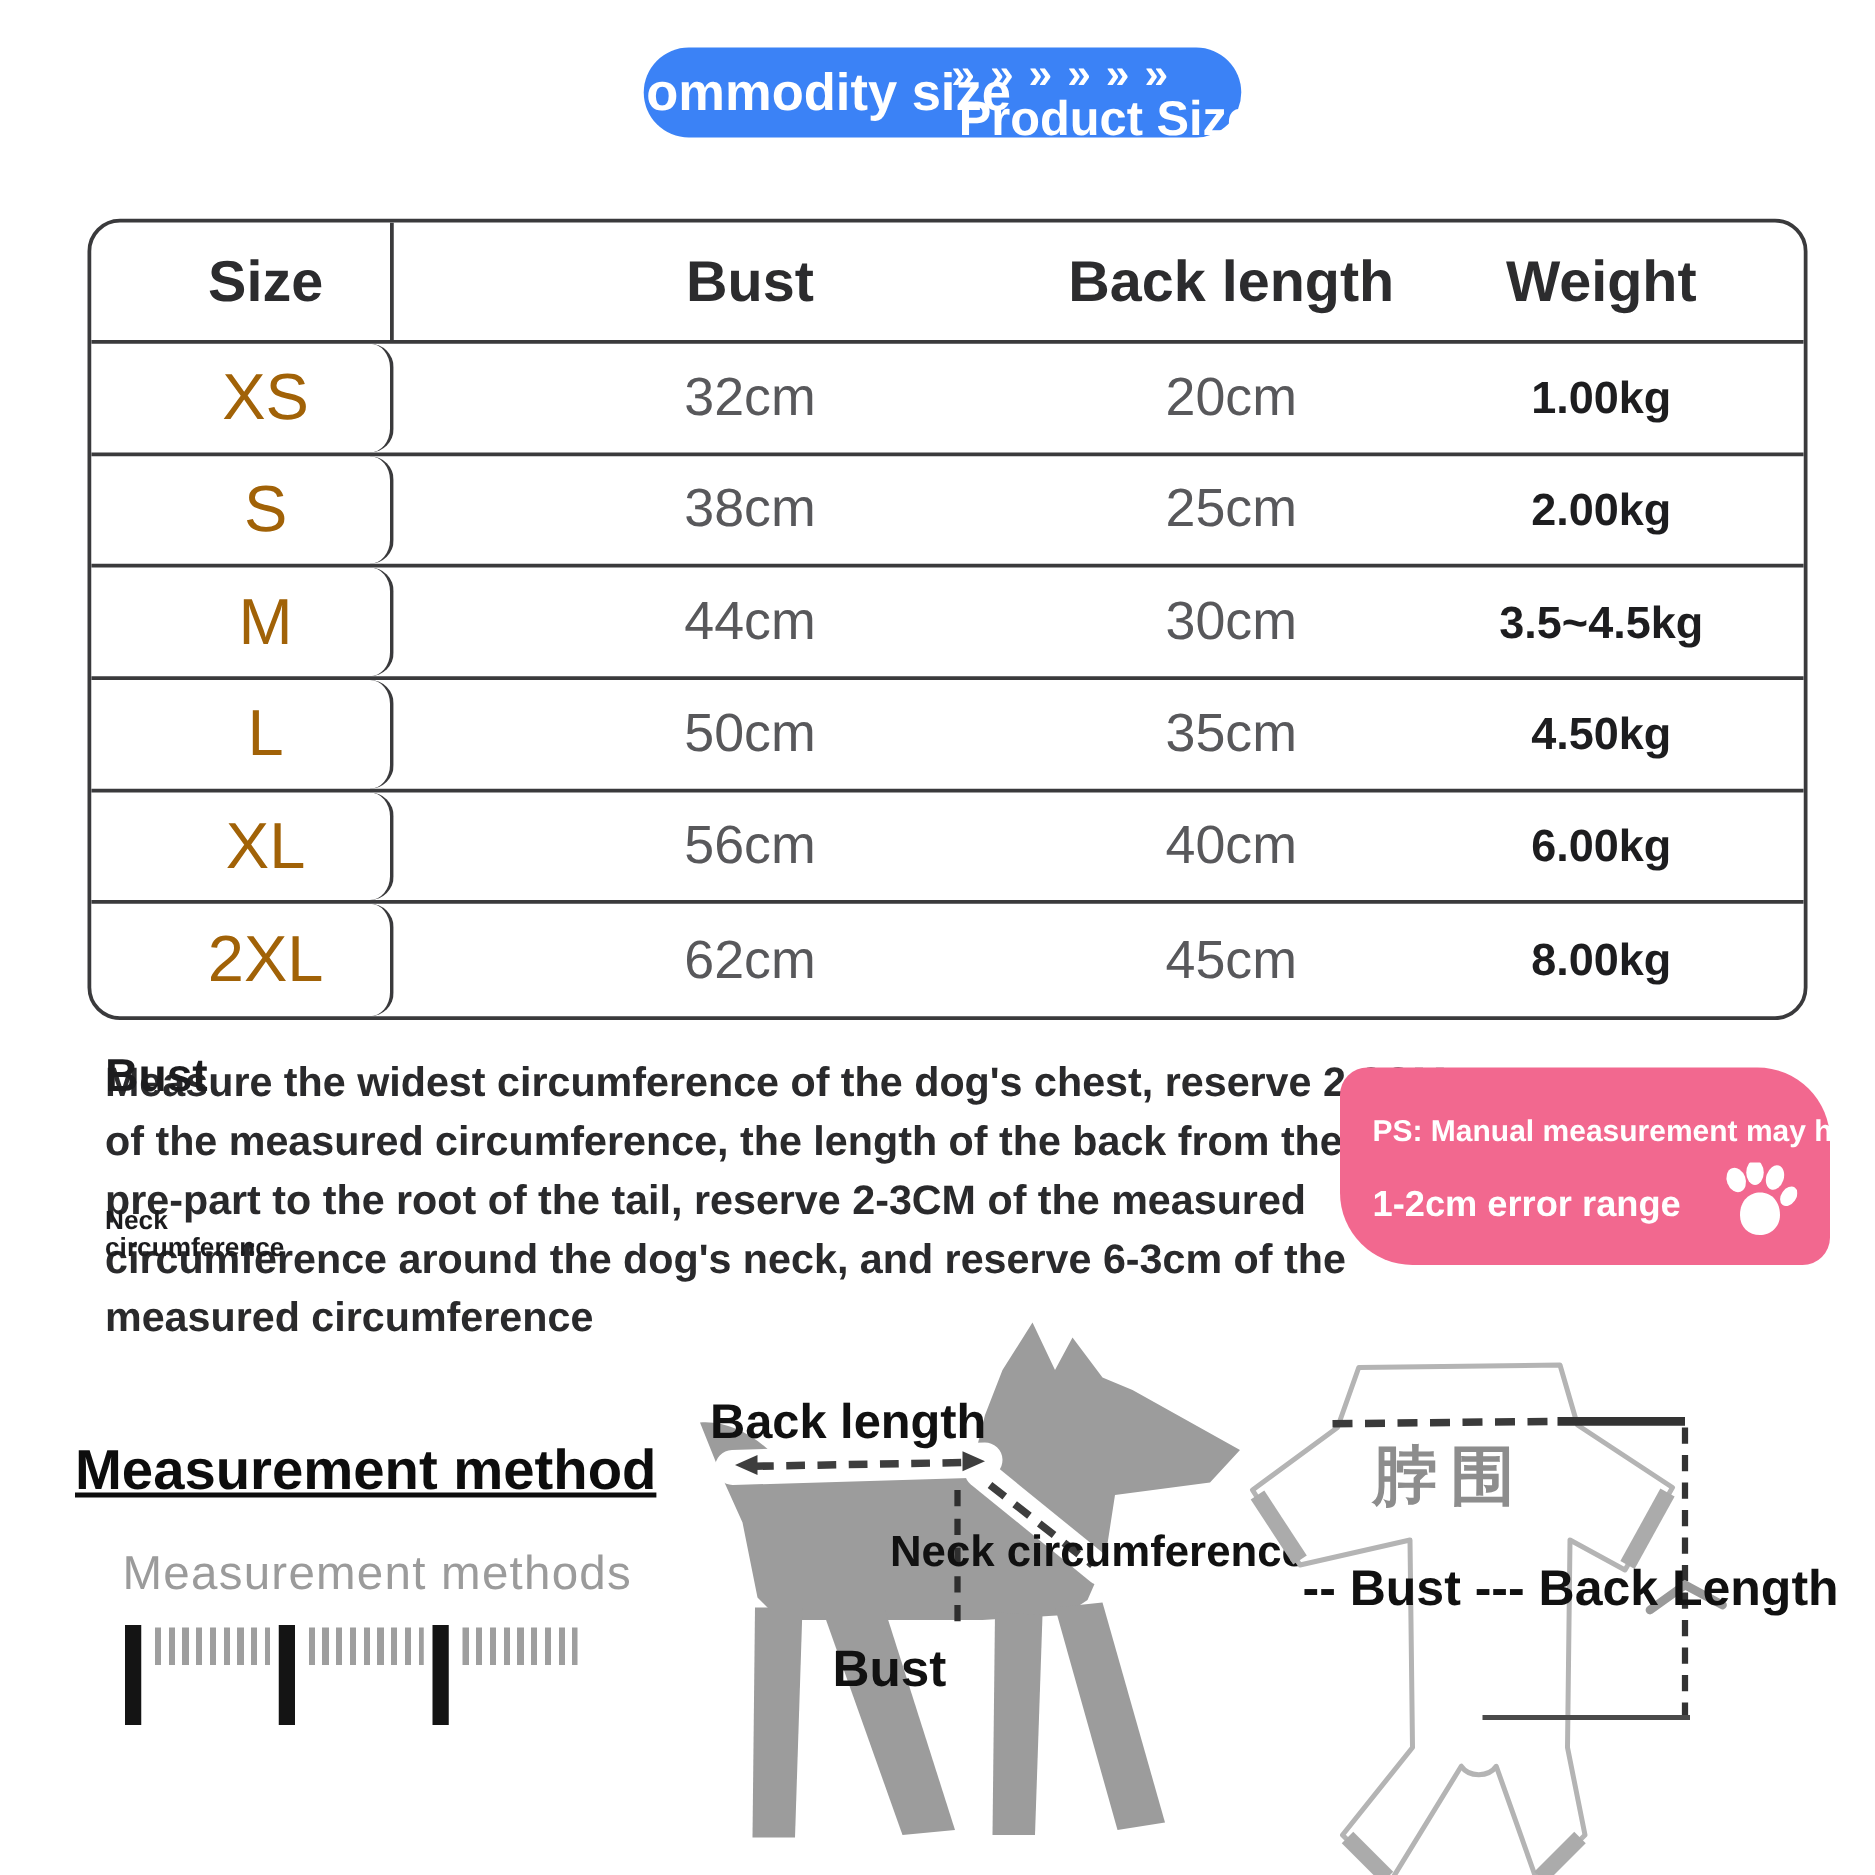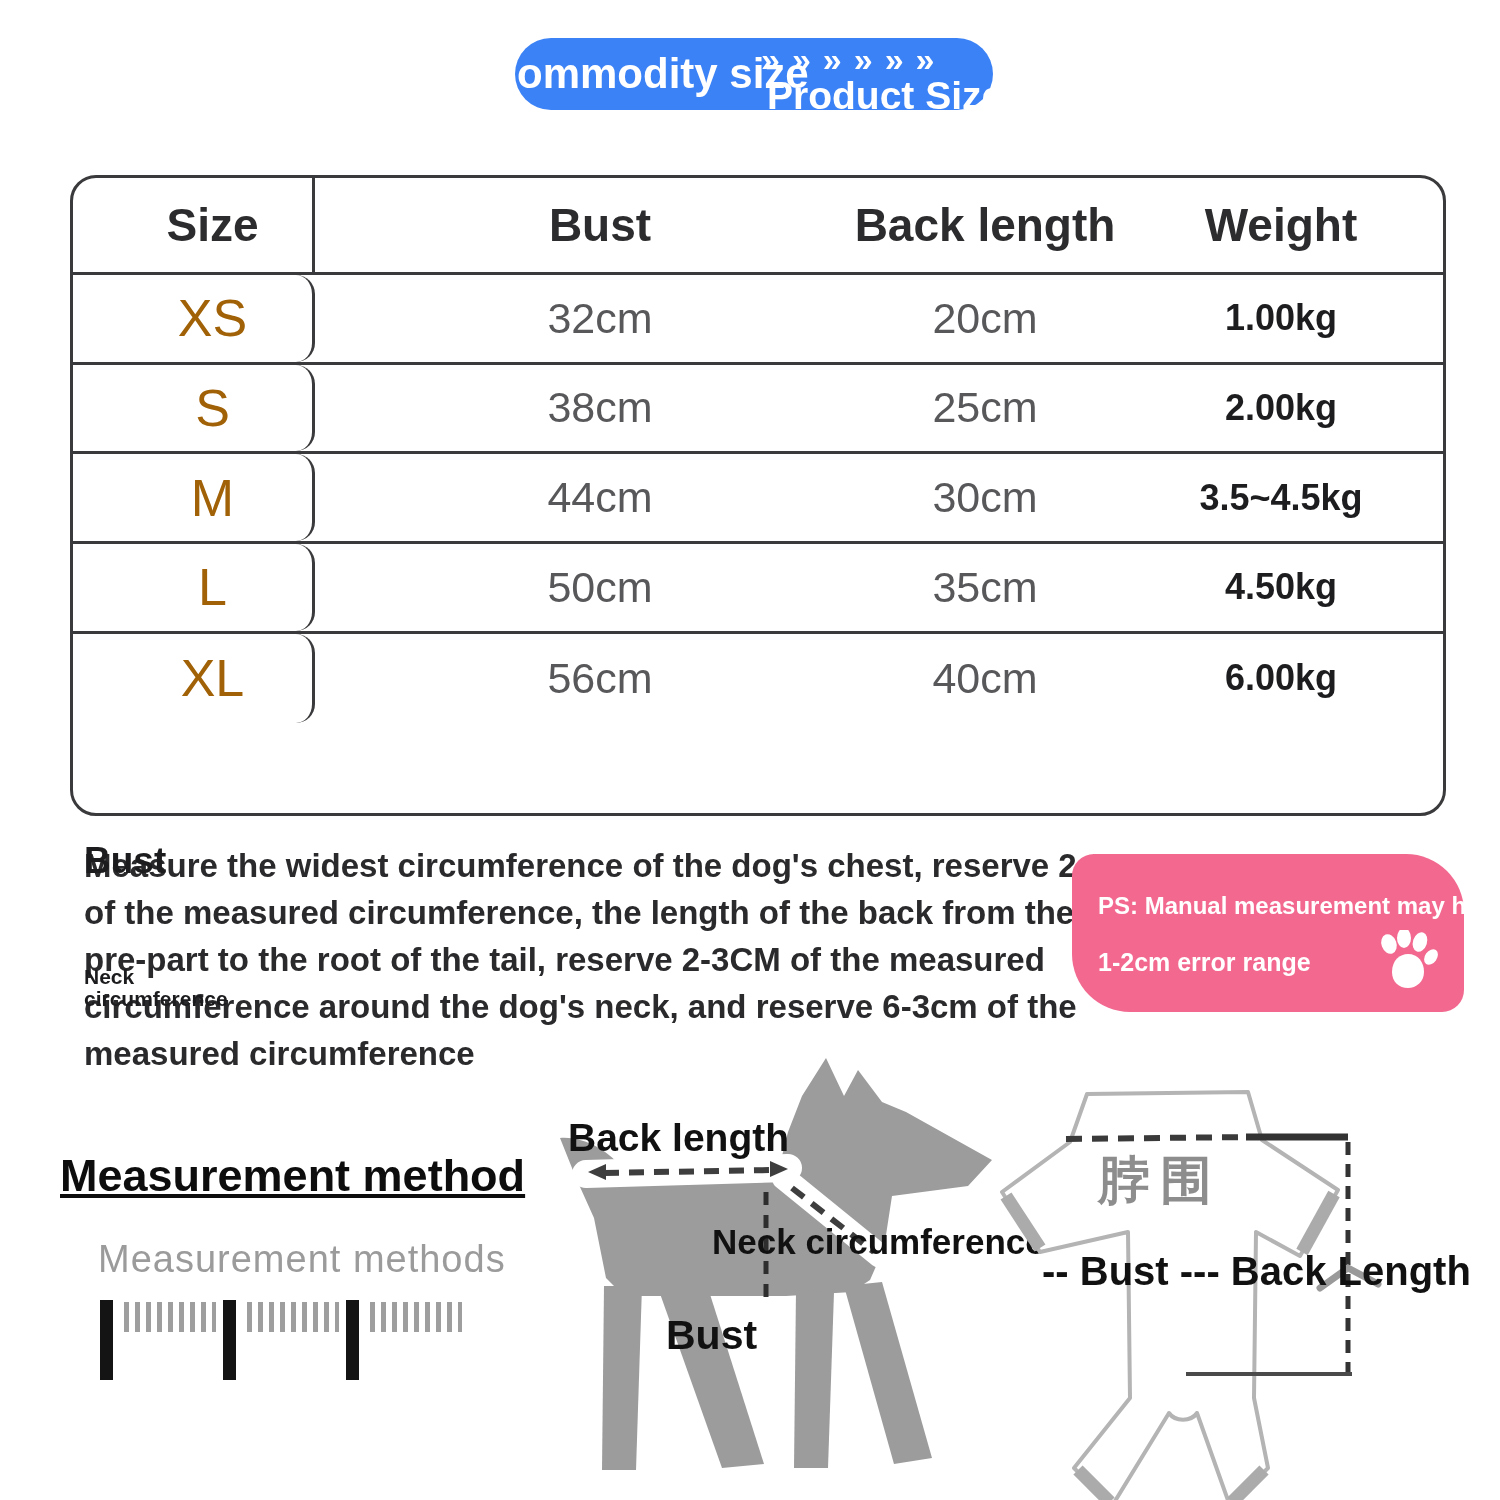--- a/index.html
+++ b/index.html
@@ -45,21 +45,21 @@
   }
   .overlay-neck{
     position:absolute;left:84px;top:966px;font-size:21px;font-weight:bold;color:#1c1c1e;line-height:22px;
   }
   
   .ps-box{
     position:absolute;left:1072px;top:854px;width:392px;height:158px;
     background:#f2688f;border-radius:22px 58px 22px 58px;color:#fff;
   }
   .ps-line1{position:absolute;left:26px;top:38px;font-size:24px;font-weight:bold;white-space:nowrap;}
-  .ps-line2{position:absolute;left:26px;top:94px;font-size:25px;font-weight:bold;white-space:nowrap;}
+  .ps-line2{position:absolute;left:26px;top:94px;font-size:29px;font-weight:bold;white-space:nowrap;}
   .ps-paw{position:absolute;right:26px;top:76px;width:62px;height:60px;}
   
   .mm-title{position:absolute;left:60px;top:1150px;font-size:45px;font-weight:bold;color:#0d0d0d;white-space:nowrap;text-decoration:underline;}
   .mm-subtitle{position:absolute;left:98px;top:1238px;font-size:38px;color:#9b9b9b;letter-spacing:1px;white-space:nowrap;}
   .ruler{position:absolute;left:100px;top:1300px;width:370px;height:86px;}
   .ruler .major{position:absolute;top:0;width:13px;height:80px;background:#141414;}
   .ruler .minors{
     position:absolute;top:2px;width:92px;height:30px;
     background:repeating-linear-gradient(to right,#9e9e9e 0 5px,transparent 5px 11px);
   }
@@ -117,20 +117,26 @@
       <div class="t-cell first cell-size">L</div>
       <div class="t-cell cell-cm">50cm</div>
       <div class="t-cell cell-cm">35cm</div>
       <div class="t-cell cell-weight">4.50kg</div>
     </div>
     <div class="t-row">
       <div class="t-cell first cell-size">XL</div>
       <div class="t-cell cell-cm">56cm</div>
       <div class="t-cell cell-cm">40cm</div>
       <div class="t-cell cell-weight">6.00kg</div>
+    </div>
+    <div class="t-row">
+      <div class="t-cell first cell-size">2XL</div>
+      <div class="t-cell cell-cm">62cm</div>
+      <div class="t-cell cell-cm">45cm</div>
+      <div class="t-cell cell-weight">8.00kg</div>
     </div>
   </div>
 
   <div class="note">
     <div>Measure the widest circumference of the dog's chest, reserve 2-3CM</div>
     <div>of the measured circumference, the length of the back from the</div>
     <div>pre-part to the root of the tail, reserve 2-3CM of the measured</div>
     <div>circumference around the dog's neck, and reserve 6-3cm of the</div>
     <div>measured circumference</div>
   </div>

